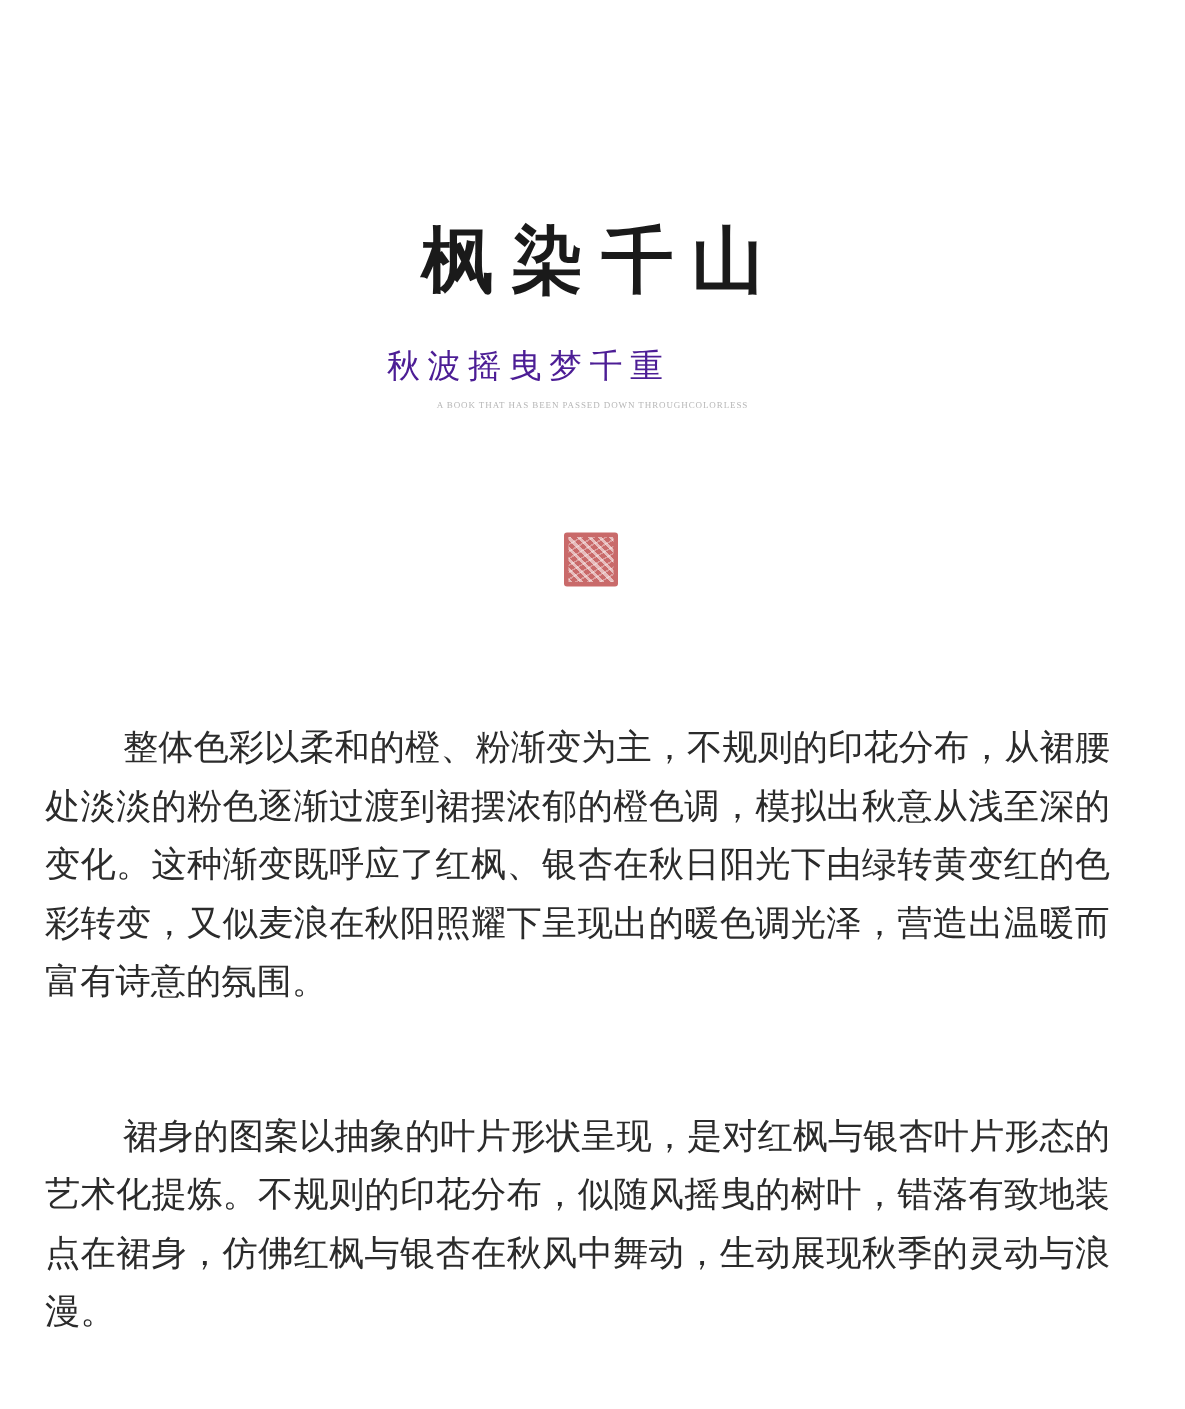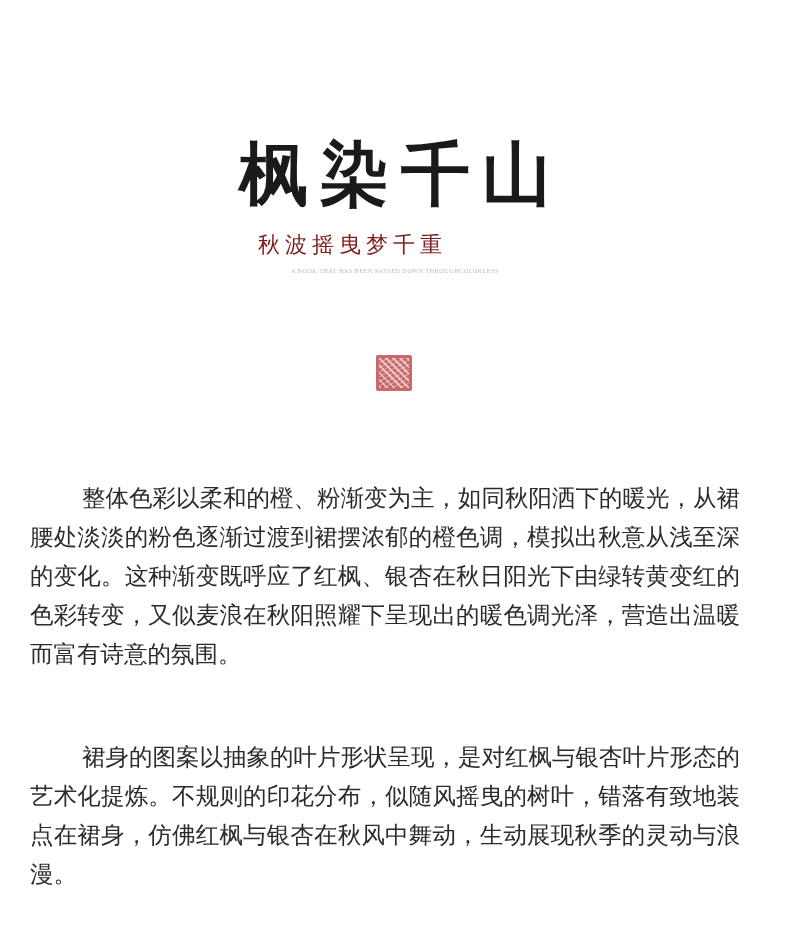--- a/index.html
+++ b/index.html
@@ -1,24 +1,24 @@
 <!DOCTYPE html>
 <html><head>
   <meta charset="utf-8">
   <style>
     html, body { margin: 0; padding: 0; background: #ffffff; }
     body { width: 790px; height: 939px; position: relative; overflow: hidden; }
     .title {
       position: absolute; left: 0; top: 136px; width: 790px; text-align: center;
-      font-family: "DejaVu Serif", serif; font-size: 69px; font-weight: bold;
+      font-family: "DejaVu Serif", serif; font-size: 48px; font-weight: bold;
       color: #1a1a1a; letter-spacing: 12px; line-height: 76px; text-indent: 12px;
     }
     .subtitle {
       position: absolute; left: 0; top: 230px; width: 700px; text-align: center;
-      font-family: "DejaVu Serif", serif; font-size: 22px; color: #7f1d1d;
+      font-family: "DejaVu Serif", serif; font-size: 22px; color: #4c1d95;
       letter-spacing: 5px; line-height: 30px; text-indent: 5px;
     }
     .tagline {
       position: absolute; left: 0; top: 266px; width: 790px; text-align: center;
       font-family: "Liberation Serif", serif; font-size: 6px; color: #b8b8b8;
       letter-spacing: 0.6px; line-height: 10px;
     }
     .seal {
       position: absolute; left: 376px; top: 355px; width: 36px; height: 36px;
       background: #c96a6a; border-radius: 2px; overflow: hidden;
@@ -42,15 +42,15 @@
 
 <div>
   <div class="title">枫染千山</div>
   <div class="subtitle">秋波摇曳梦千重</div>
   <div class="tagline">A BOOK THAT HAS BEEN PASSED DOWN THROUGHCOLORLESS</div>
 
   <div class="seal">
     <div class="seal-inner"></div>
   </div>
 
-  <p class="para para1">整体色彩以柔和的橙、粉渐变为主，如同秋阳洒下的暖光，从裙腰处淡淡的粉色逐渐过渡到裙摆浓郁的橙色调，模拟出秋意从浅至深的变化。这种渐变既呼应了红枫、银杏在秋日阳光下由绿转黄变红的色彩转变，又似麦浪在秋阳照耀下呈现出的暖色调光泽，营造出温暖而富有诗意的氛围。</p>
+  <p class="para para1">整体色彩以柔和的橙、粉渐变为主，不规则的印花分布，从裙腰处淡淡的粉色逐渐过渡到裙摆浓郁的橙色调，模拟出秋意从浅至深的变化。这种渐变既呼应了红枫、银杏在秋日阳光下由绿转黄变红的色彩转变，又似麦浪在秋阳照耀下呈现出的暖色调光泽，营造出温暖而富有诗意的氛围。</p>
   <p class="para para2">裙身的图案以抽象的叶片形状呈现，是对红枫与银杏叶片形态的艺术化提炼。不规则的印花分布，似随风摇曳的树叶，错落有致地装点在裙身，仿佛红枫与银杏在秋风中舞动，生动展现秋季的灵动与浪漫。</p>
 </div>
 
 </body></html>

